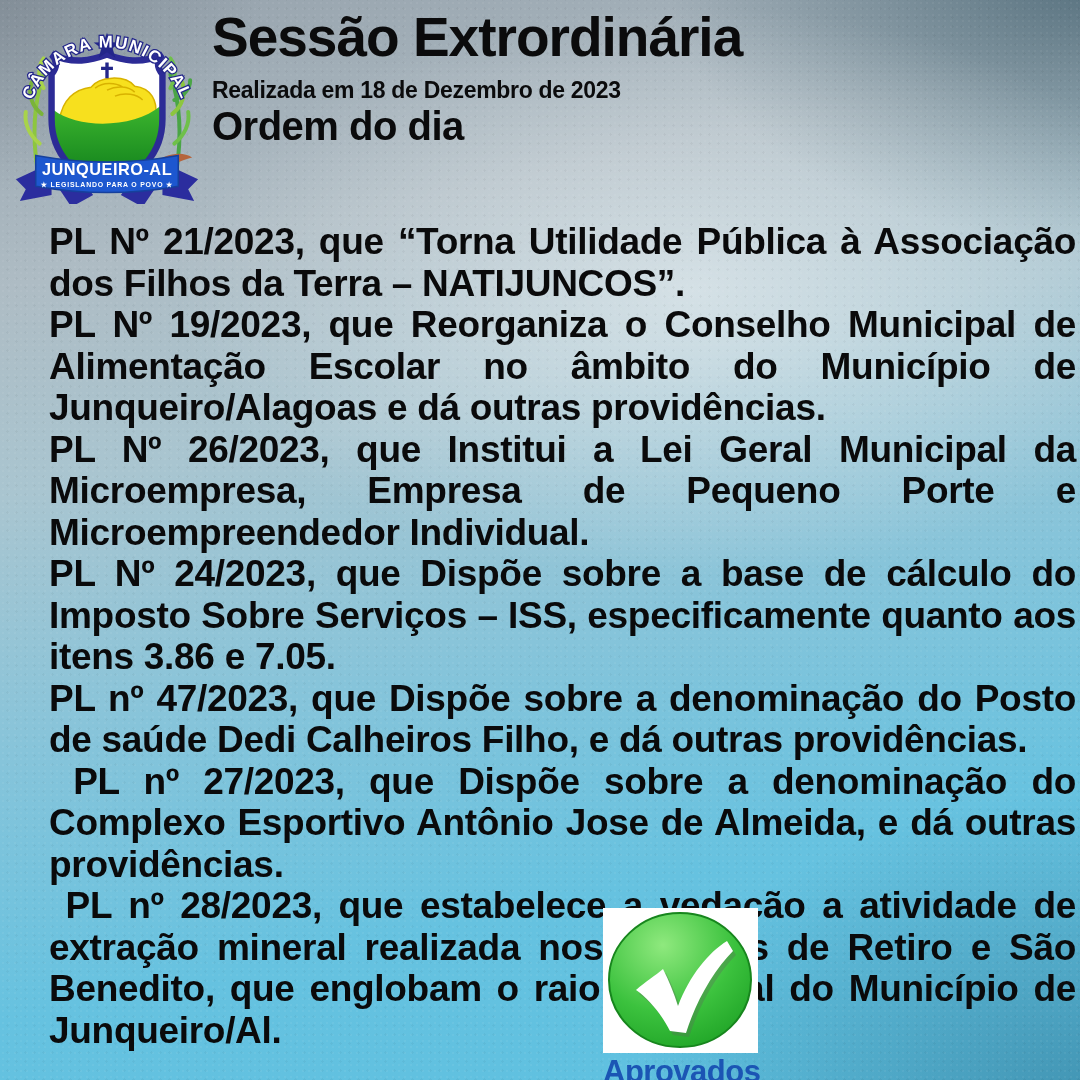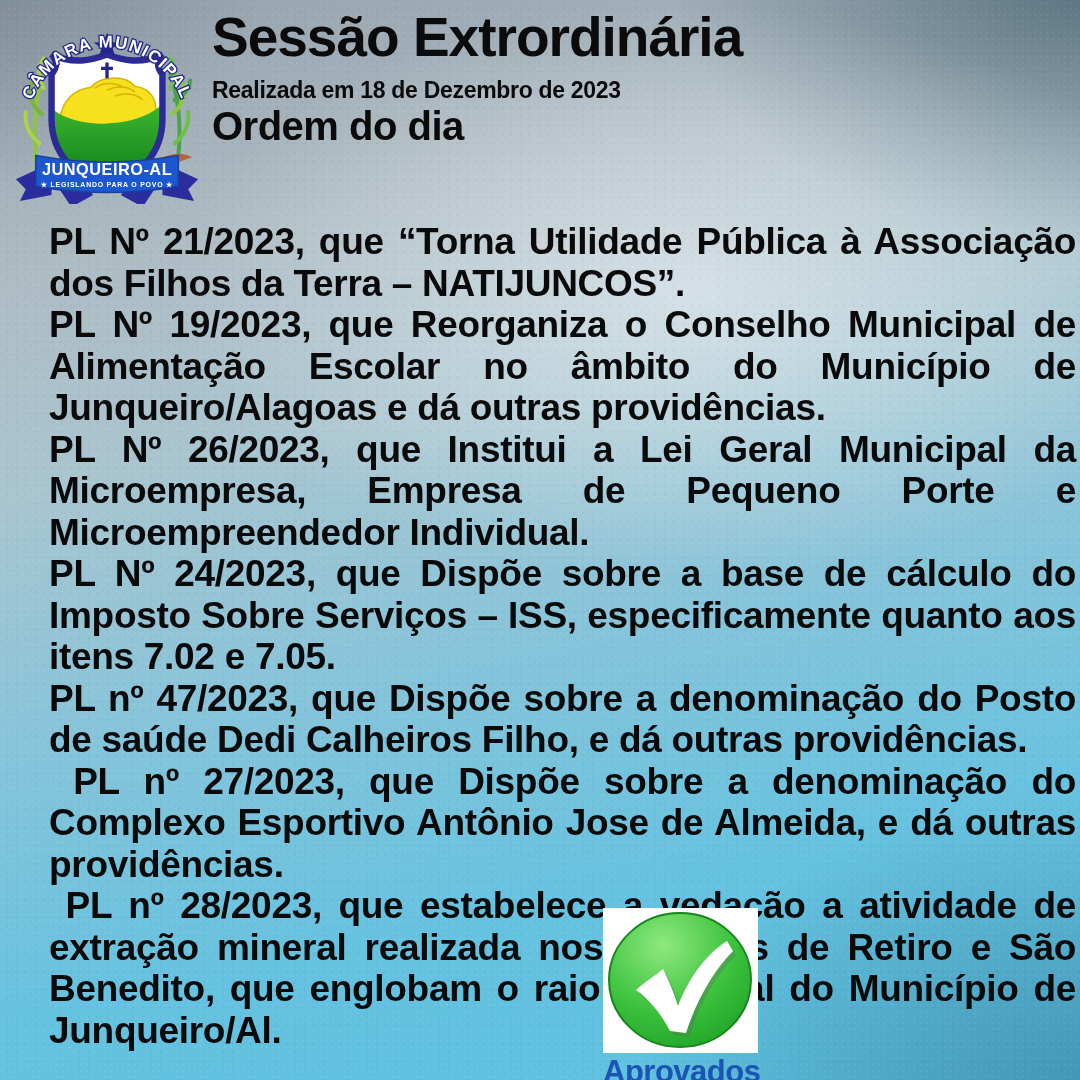--- a/index.html
+++ b/index.html
@@ -99,21 +99,21 @@
   </div>
 
   <div class="agenda">
 
       <p>PL Nº 21/2023, que “Torna Utilidade Pública à Associação dos Filhos da Terra – NATIJUNCOS”.</p>
 
       <p>PL Nº 19/2023, que Reorganiza o Conselho Municipal de Alimentação Escolar no âmbito do Município de Junqueiro/Alagoas e dá outras providências.</p>
 
       <p>PL Nº 26/2023, que Institui a Lei Geral Municipal da Microempresa, Empresa de Pequeno Porte e Microempreendedor Individual.</p>
 
-      <p>PL Nº 24/2023, que Dispõe sobre a base de cálculo do Imposto Sobre Serviços – ISS, especificamente quanto aos itens 7.02 e 7.05.</p>
+      <p>PL Nº 24/2023, que Dispõe sobre a base de cálculo do Imposto Sobre Serviços – ISS, especificamente quanto aos itens 3.86 e 7.05.</p>
 
 
       <p>PL nº 47/2023, que Dispõe sobre a denominação do Posto de saúde Dedi Calheiros Filho, e dá outras providências.</p>
 
       <p>&nbsp;PL nº 27/2023, que Dispõe sobre a denominação do Complexo Esportivo Antônio Jose de Almeida, e dá outras providências.</p>
 
       <p>&nbsp;PL nº 28/2023, que estabelece a vedação a atividade de extração mineral realizada nos Distritos de Retiro e São Benedito, que englobam o raio territorial do Município de Junqueiro/Al.</p>
     </div>
 
   <div class="approved">

